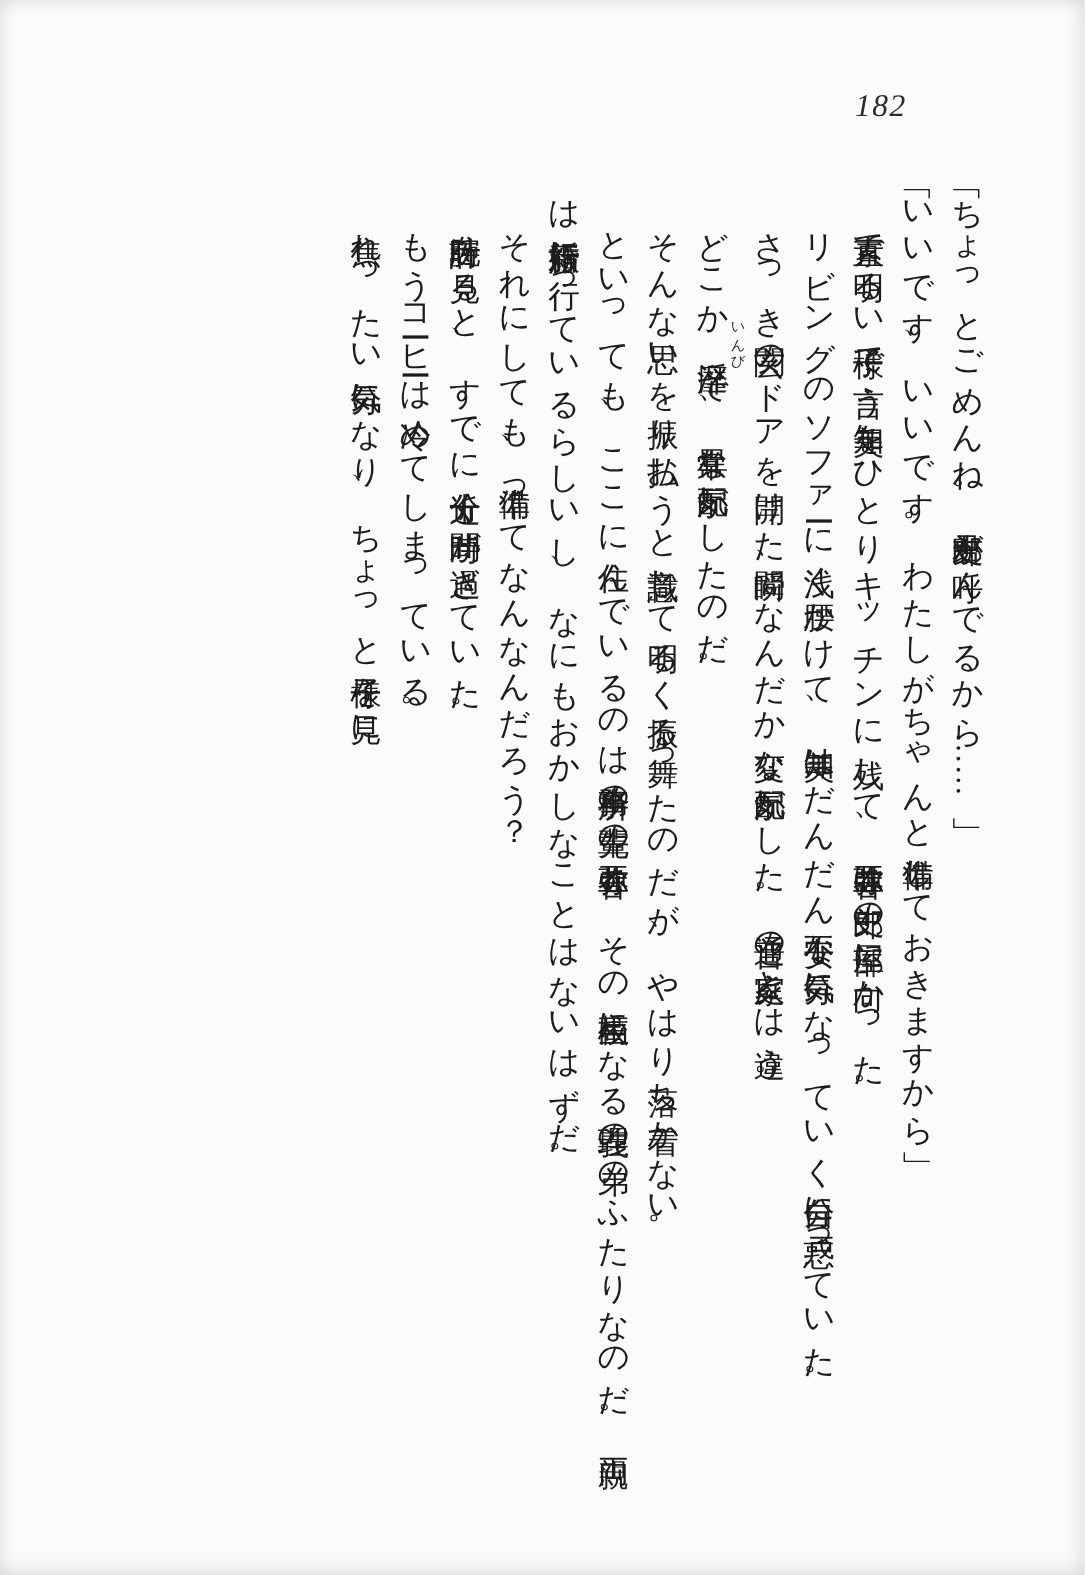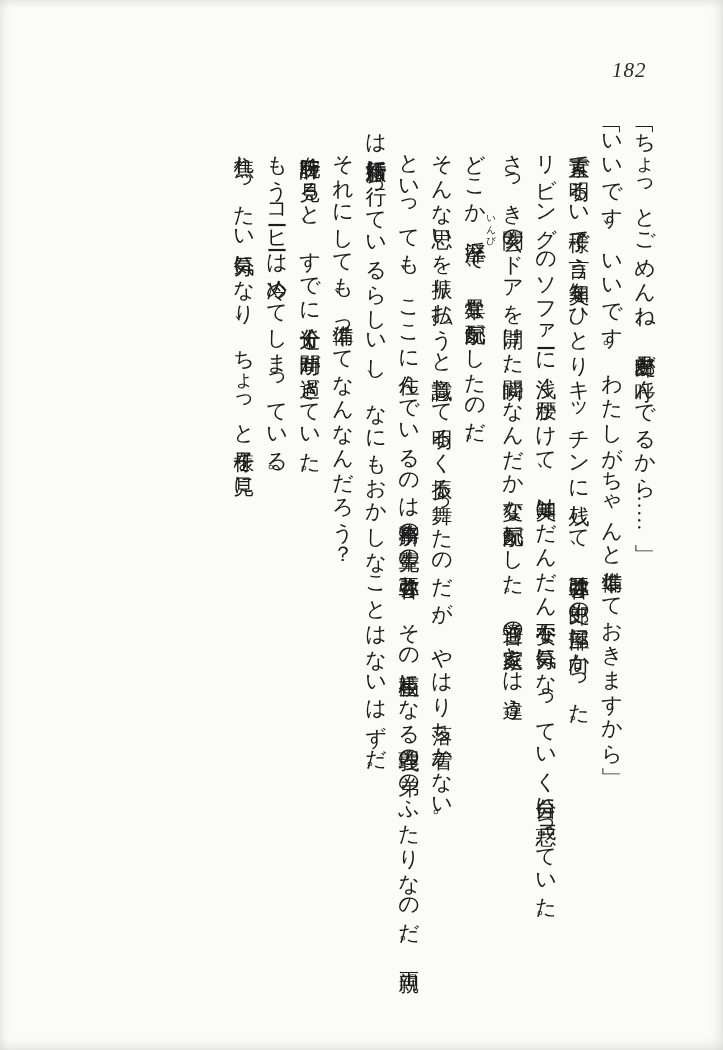--- a/index.html
+++ b/index.html
@@ -18,21 +18,21 @@
       inset -5px 0 12px rgba(0,0,0,0.05),
       inset 0 -5px 14px rgba(0,0,0,0.05),
       inset 4px 0 10px rgba(0,0,0,0.035),
       inset 0 4px 10px rgba(0,0,0,0.03);
     border-right: 1px solid #d8d8d4;
     border-bottom: 1px solid #e2e2de;
   }
   .page-number {
     position: absolute;
     top: 58px;
-    left: 612px;
+    left: 570px;
     font-size: 21px;
     font-style: italic;
     letter-spacing: 1px;
     color: #2b2b2b;
   }
   .text-block {
     position: absolute;
     top: 119px;
     right: 62px;
     height: 837px;

